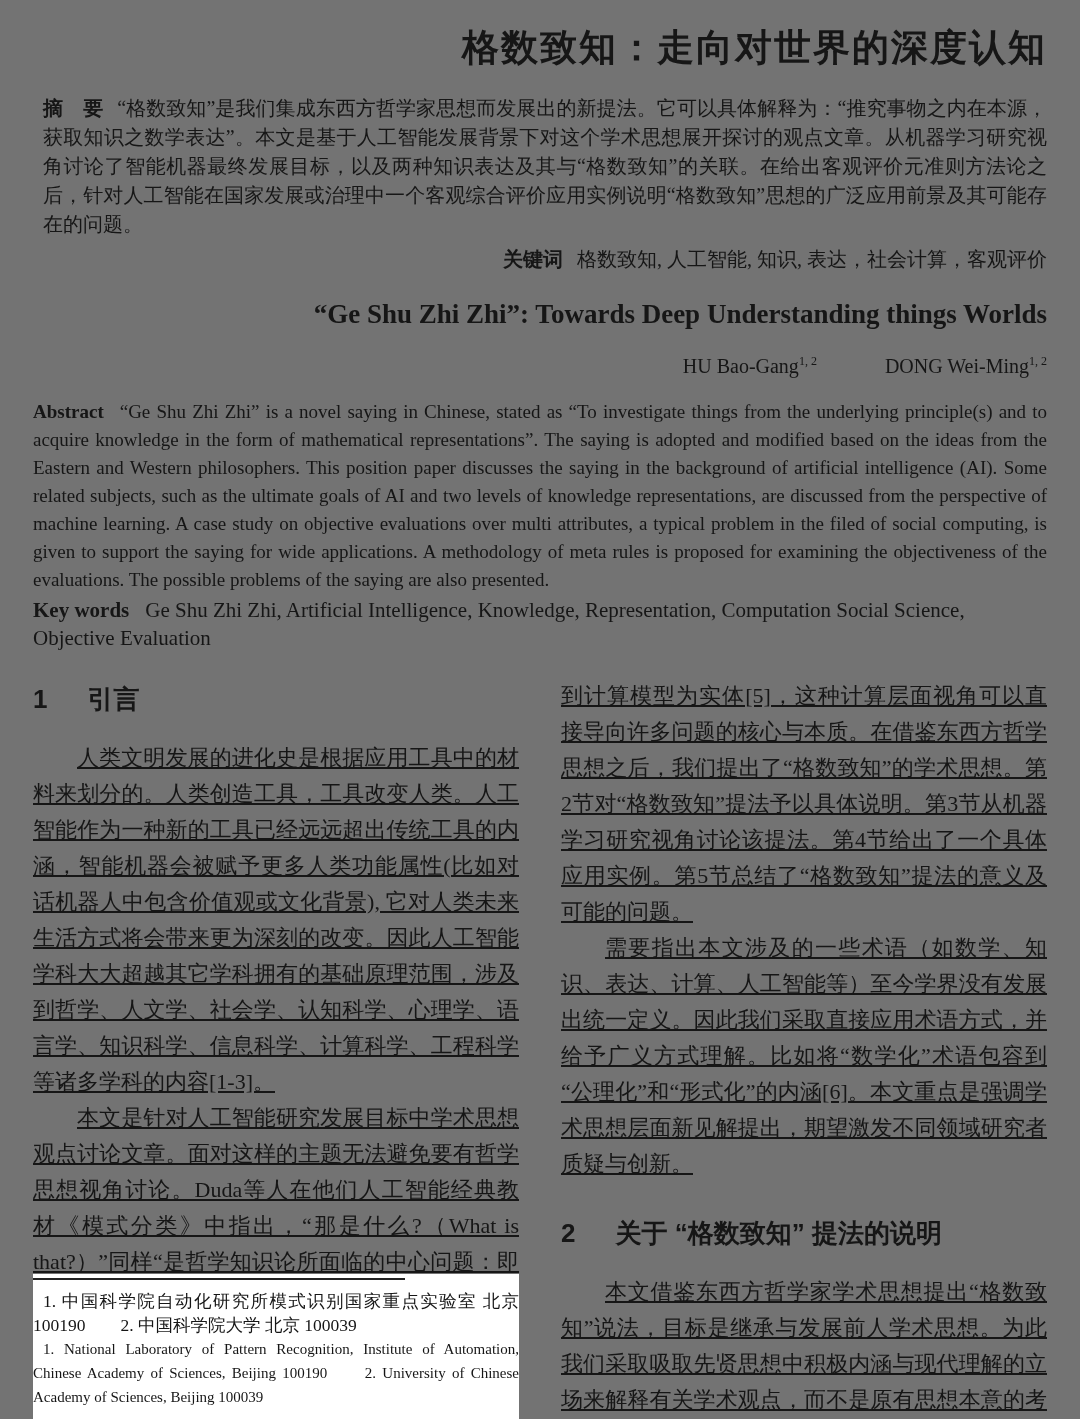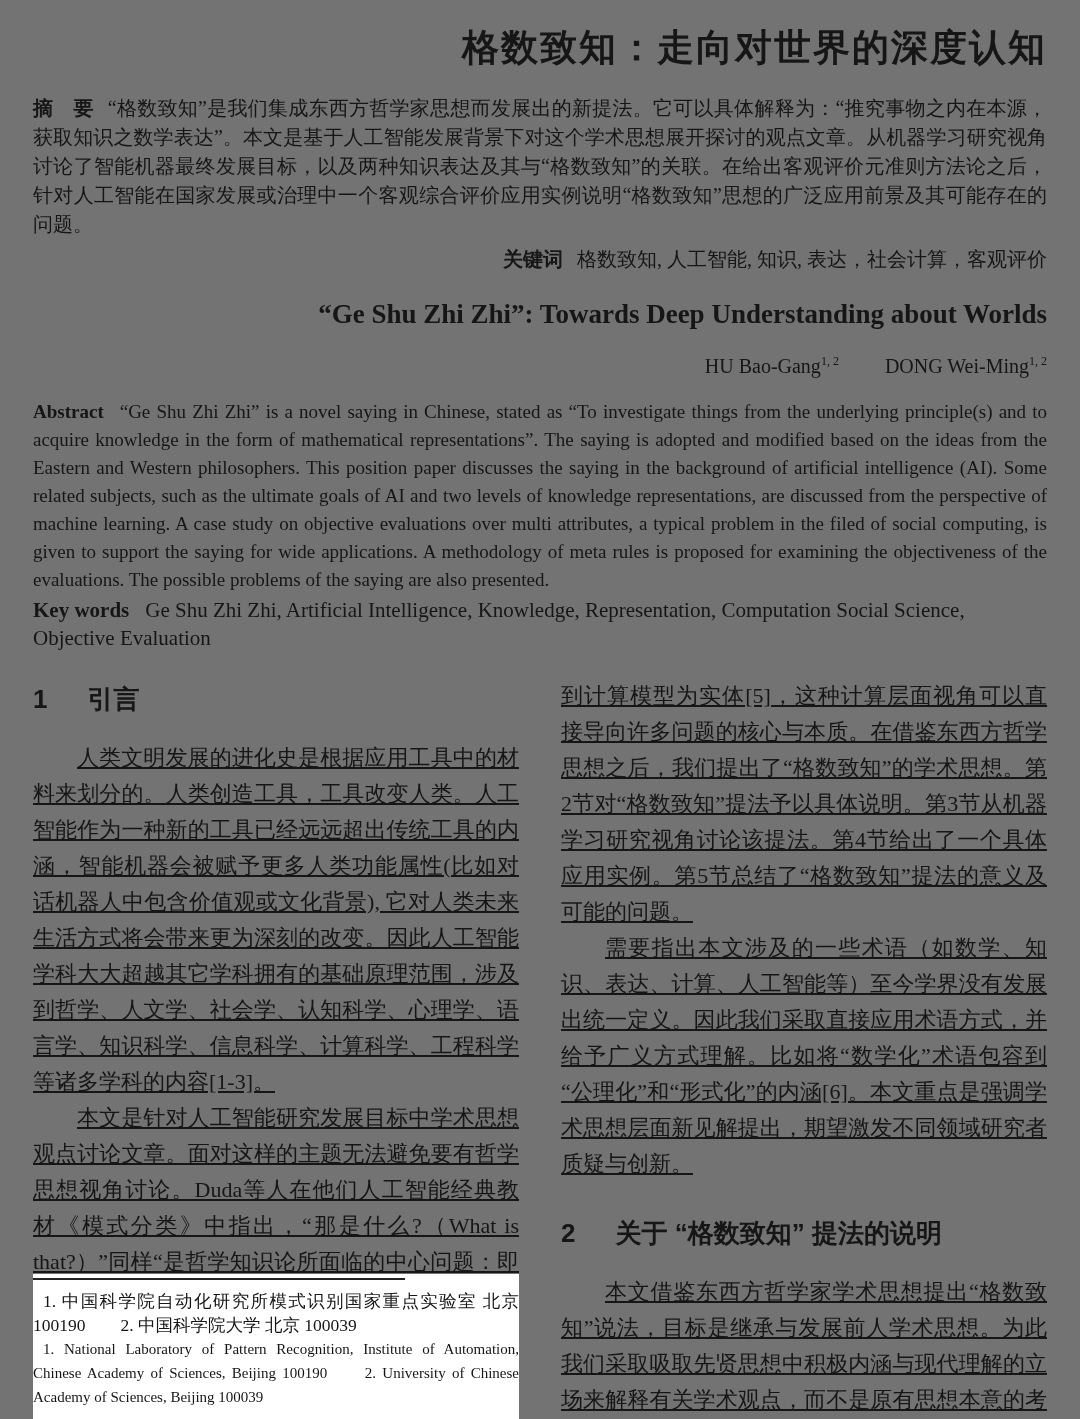--- a/index.html
+++ b/index.html
@@ -21,32 +21,33 @@
     letter-spacing:2px; margin-top:6px;
   }
   .authors-row {
     display:flex; justify-content:center; gap:58px;
     margin-top:22px; font-size:23px; line-height:30px;
   }
   .authors-row sup { font-size:60%; }
   .abstract-zh {
     margin-top:22px; font-size:20px; line-height:29px;
     text-align:justify;
+    margin-left:10px;
   }
   .label-strong-zh {
     font-family:"Liberation Sans", sans-serif;
     font-weight:700; margin-right:14px;
   }
   .keywords-zh { margin-top:5px; font-size:20px; line-height:30px; }
   .title-en {
     text-align:center; font-weight:700;
     font-size:27px; line-height:36px; margin-top:22px;
   }
   .authors-row-en {
-    display:flex; justify-content:center; gap:46px;
+    display:flex; justify-content:center; gap:68px;
     margin-top:16px; font-size:20px; line-height:26px;
   }
   .authors-row-en sup { font-size:60%; }
   .abstract-en {
     margin-top:19px; font-size:19px; line-height:28px;
     text-align:justify;
   }
   .label-strong-en { font-weight:700; margin-right:16px; }
   .keywords-en { margin-top:2px; font-size:21px; line-height:28px; }
   
@@ -85,21 +86,21 @@
 
 
   <p class="abstract-zh">
     <span class="label-strong-zh">摘　要</span><span>“格数致知”是我们集成东西方哲学家思想而发展出的新提法。它可以具体解释为：“推究事物之内在本源，获取知识之数学表达”。本文是基于人工智能发展背景下对这个学术思想展开探讨的观点文章。从机器学习研究视角讨论了智能机器最终发展目标，以及两种知识表达及其与“格数致知”的关联。在给出客观评价元准则方法论之后，针对人工智能在国家发展或治理中一个客观综合评价应用实例说明“格数致知”思想的广泛应用前景及其可能存在的问题。</span>
   </p>
 
   <p class="keywords-zh">
     <span class="label-strong-zh">关键词</span><span>格数致知, 人工智能, 知识, 表达，社会计算，客观评价</span>
   </p>
 
-  <h2 class="title-en">“Ge Shu Zhi Zhi”: Towards Deep Understanding about Worlds</h2>
+  <h2 class="title-en">“Ge Shu Zhi Zhi”: Towards Deep Understanding things Worlds</h2>
 
   <div class="authors-row-en">
     <span><span>HU Bao-Gang</span><sup>1, 2</sup></span>
     <span><span>DONG Wei-Ming</span><sup>1, 2</sup></span>
   </div>
 
   <p class="abstract-en">
     <span class="label-strong-en">Abstract</span><span>“Ge Shu Zhi Zhi” is a novel saying in Chinese, stated as “To investigate things from the underlying principle(s) and to acquire knowledge in the form of mathematical representations”. The saying is adopted and modified based on the ideas from the Eastern and Western philosophers. This position paper discusses the saying in the background of artificial intelligence (AI). Some related subjects, such as the ultimate goals of AI and two levels of knowledge representations, are discussed from the perspective of machine learning. A case study on objective evaluations over multi attributes, a typical problem in the filed of social computing, is given to support the saying for wide applications. A methodology of meta rules is proposed for examining the objectiveness of the evaluations. The possible problems of the saying are also presented.</span>
   </p>
 

